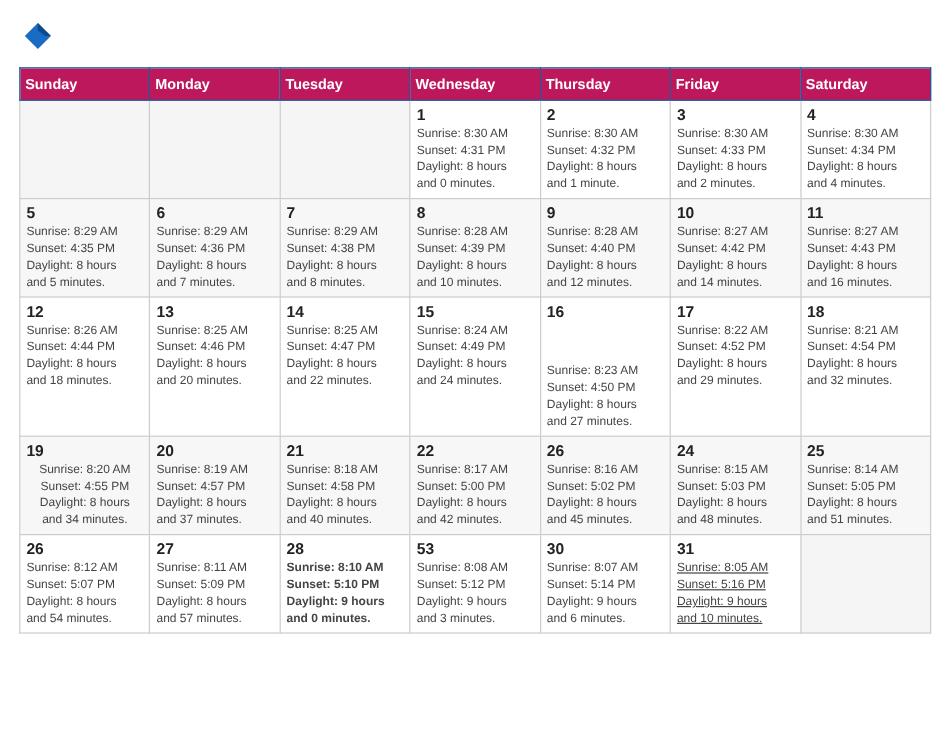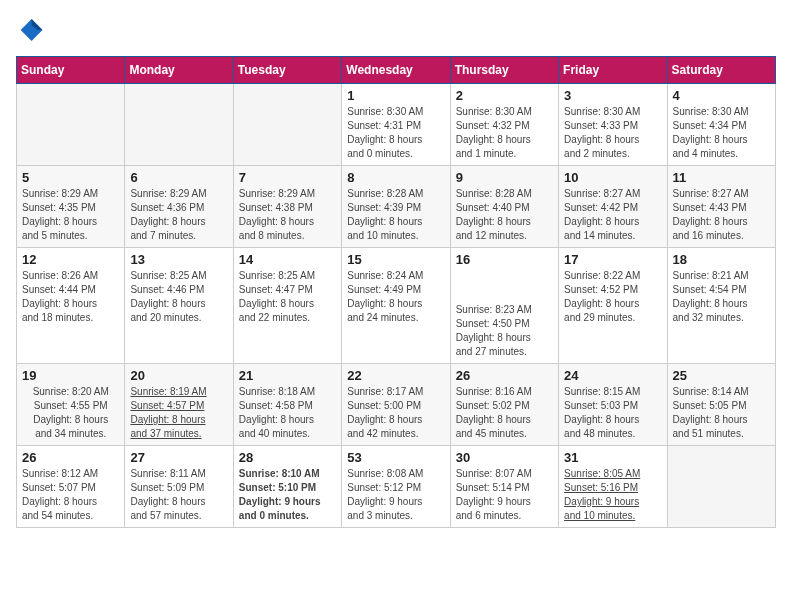--- a/index.html
+++ b/index.html
@@ -257,21 +257,21 @@
       <tr class="alt-row">
         <td>
           <div class="day-number">19</div>
           <div class="day-info" style="white-space: pre-line; text-align: center;">Sunrise: 8:20 AM
 Sunset: 4:55 PM
 Daylight: 8 hours
 and 34 minutes.</div>
         </td>
         <td>
           <div class="day-number">20</div>
-          <div class="day-info" style="white-space: pre-line; text-decoration: underline;">Sunrise: 8:19 AM
+          <div class="day-info" style="white-space: pre-line;">Sunrise: 8:19 AM
 Sunset: 4:57 PM
 Daylight: 8 hours
 and 37 minutes.</div>
         </td>
         <td>
           <div class="day-number">21</div>
           <div class="day-info" style="white-space: pre-line;">Sunrise: 8:18 AM
 Sunset: 4:58 PM
 Daylight: 8 hours
 and 40 minutes.</div>

